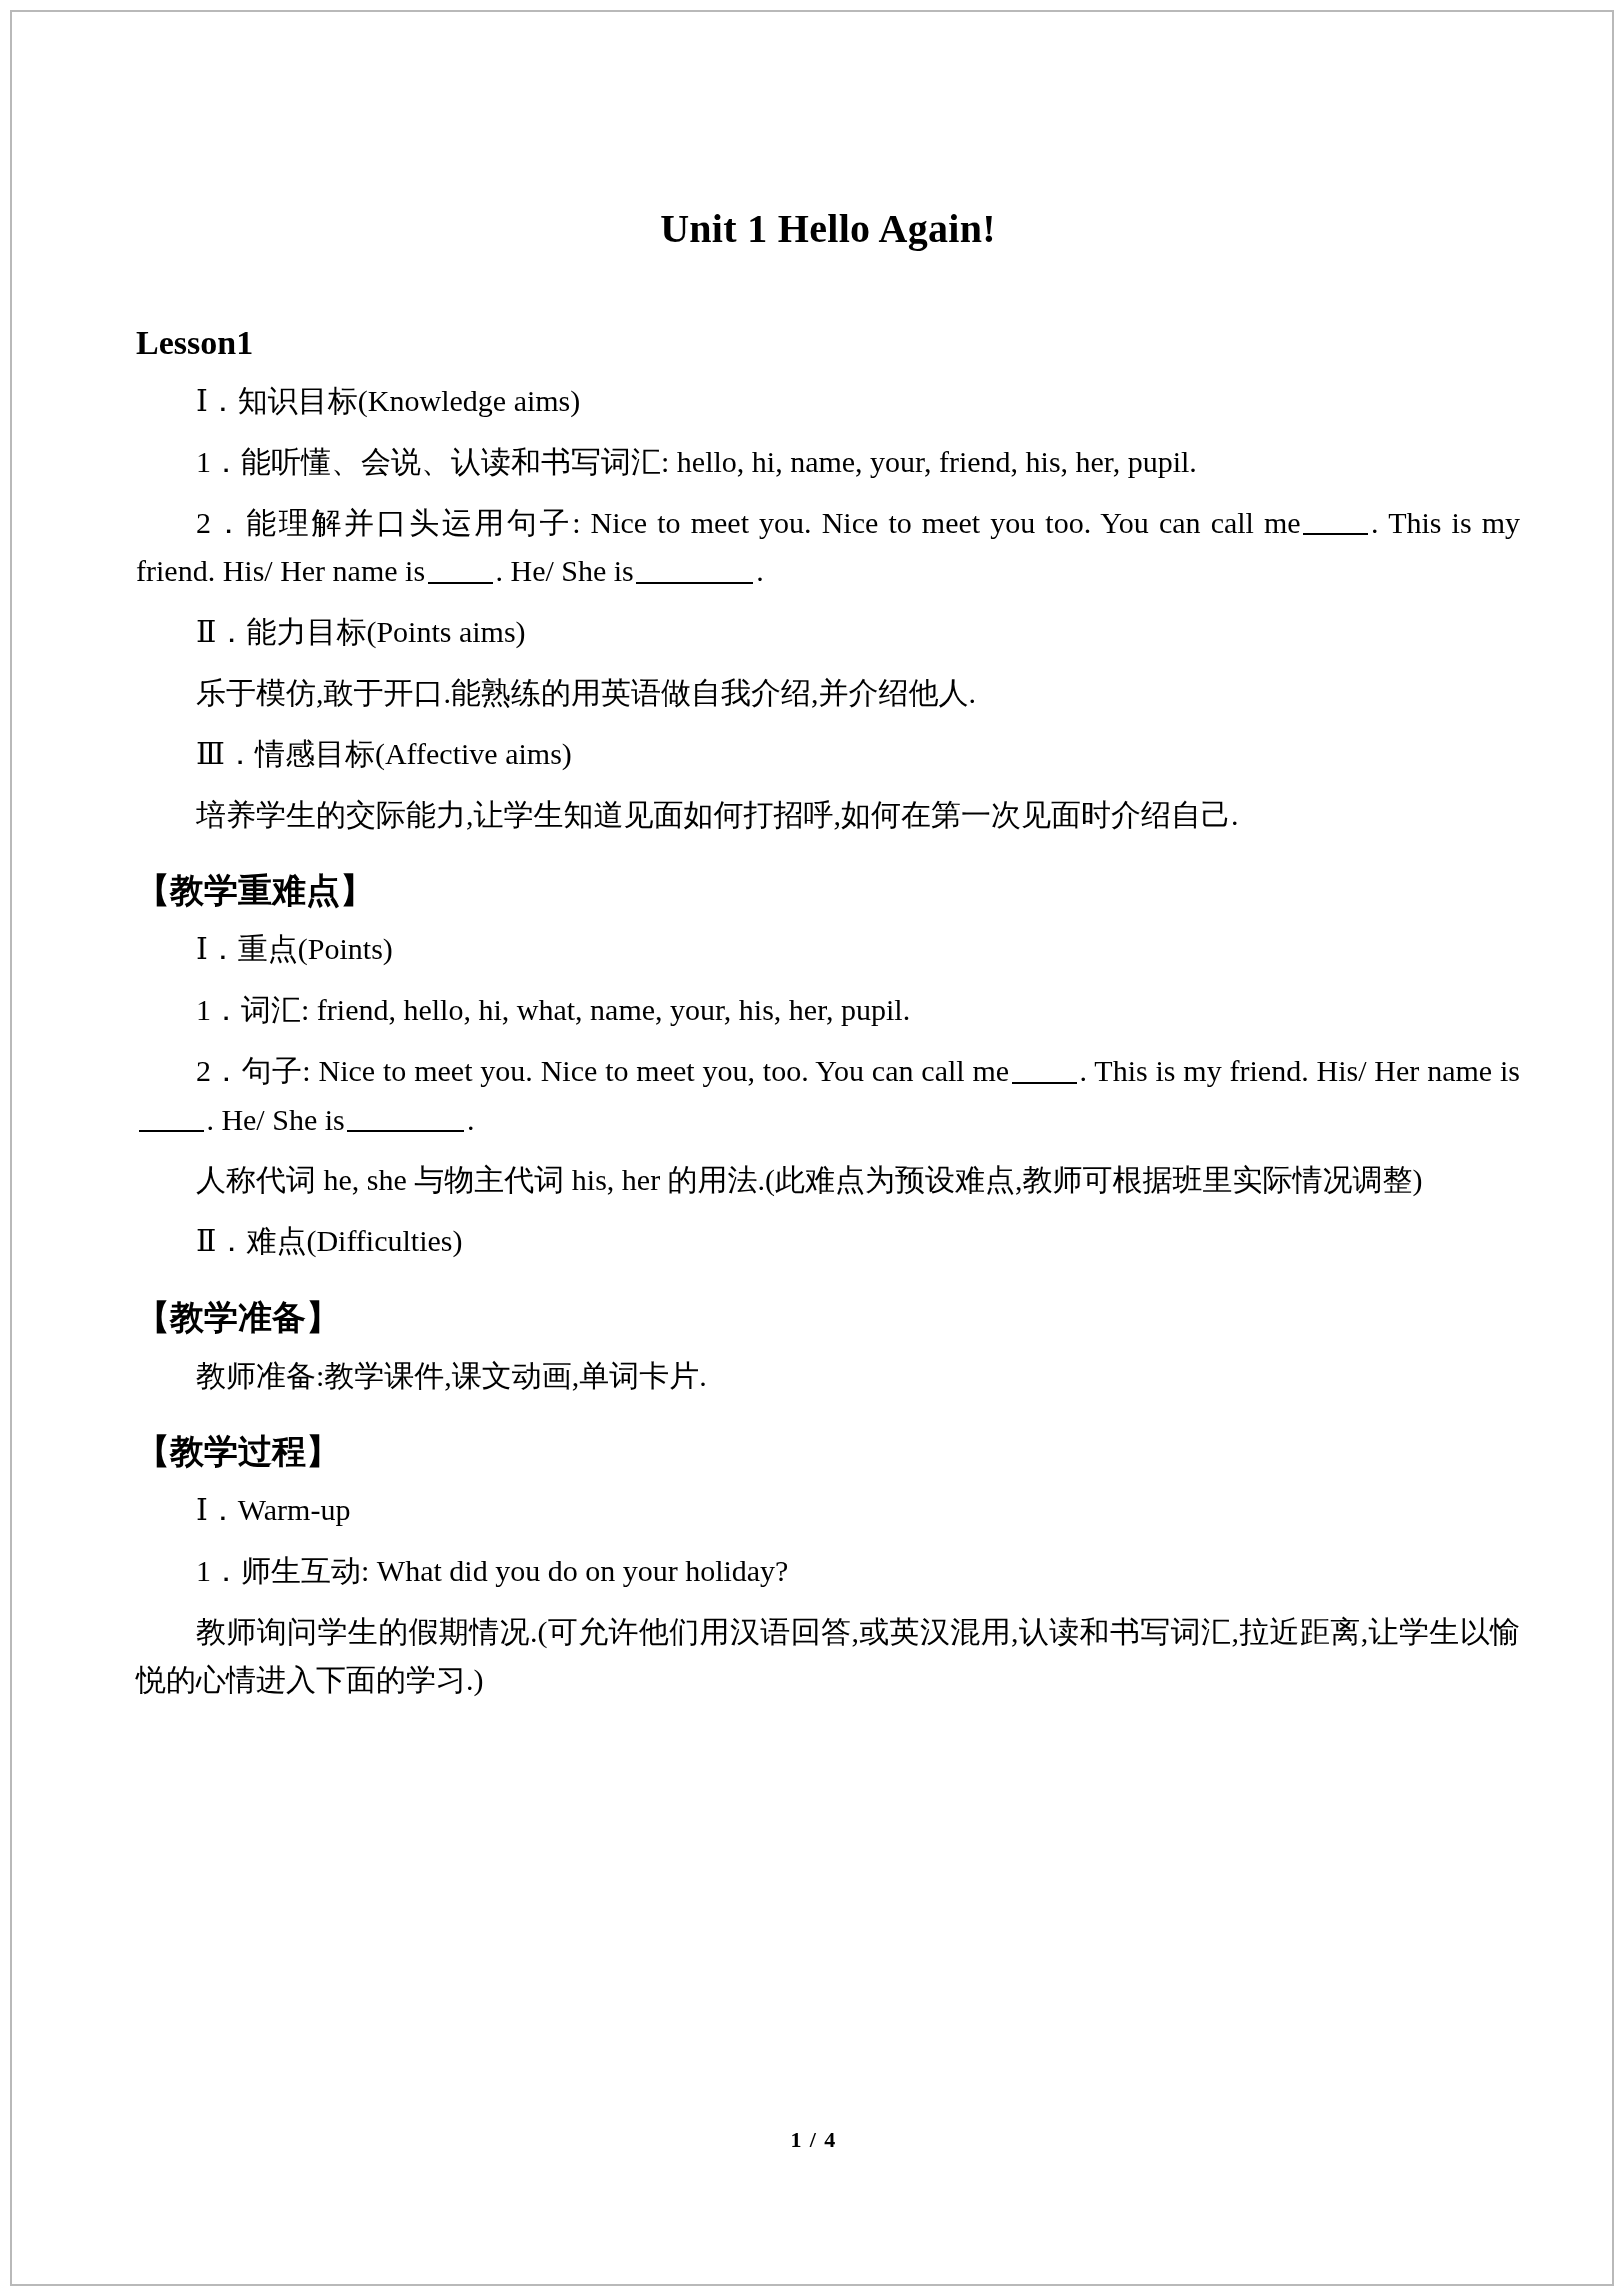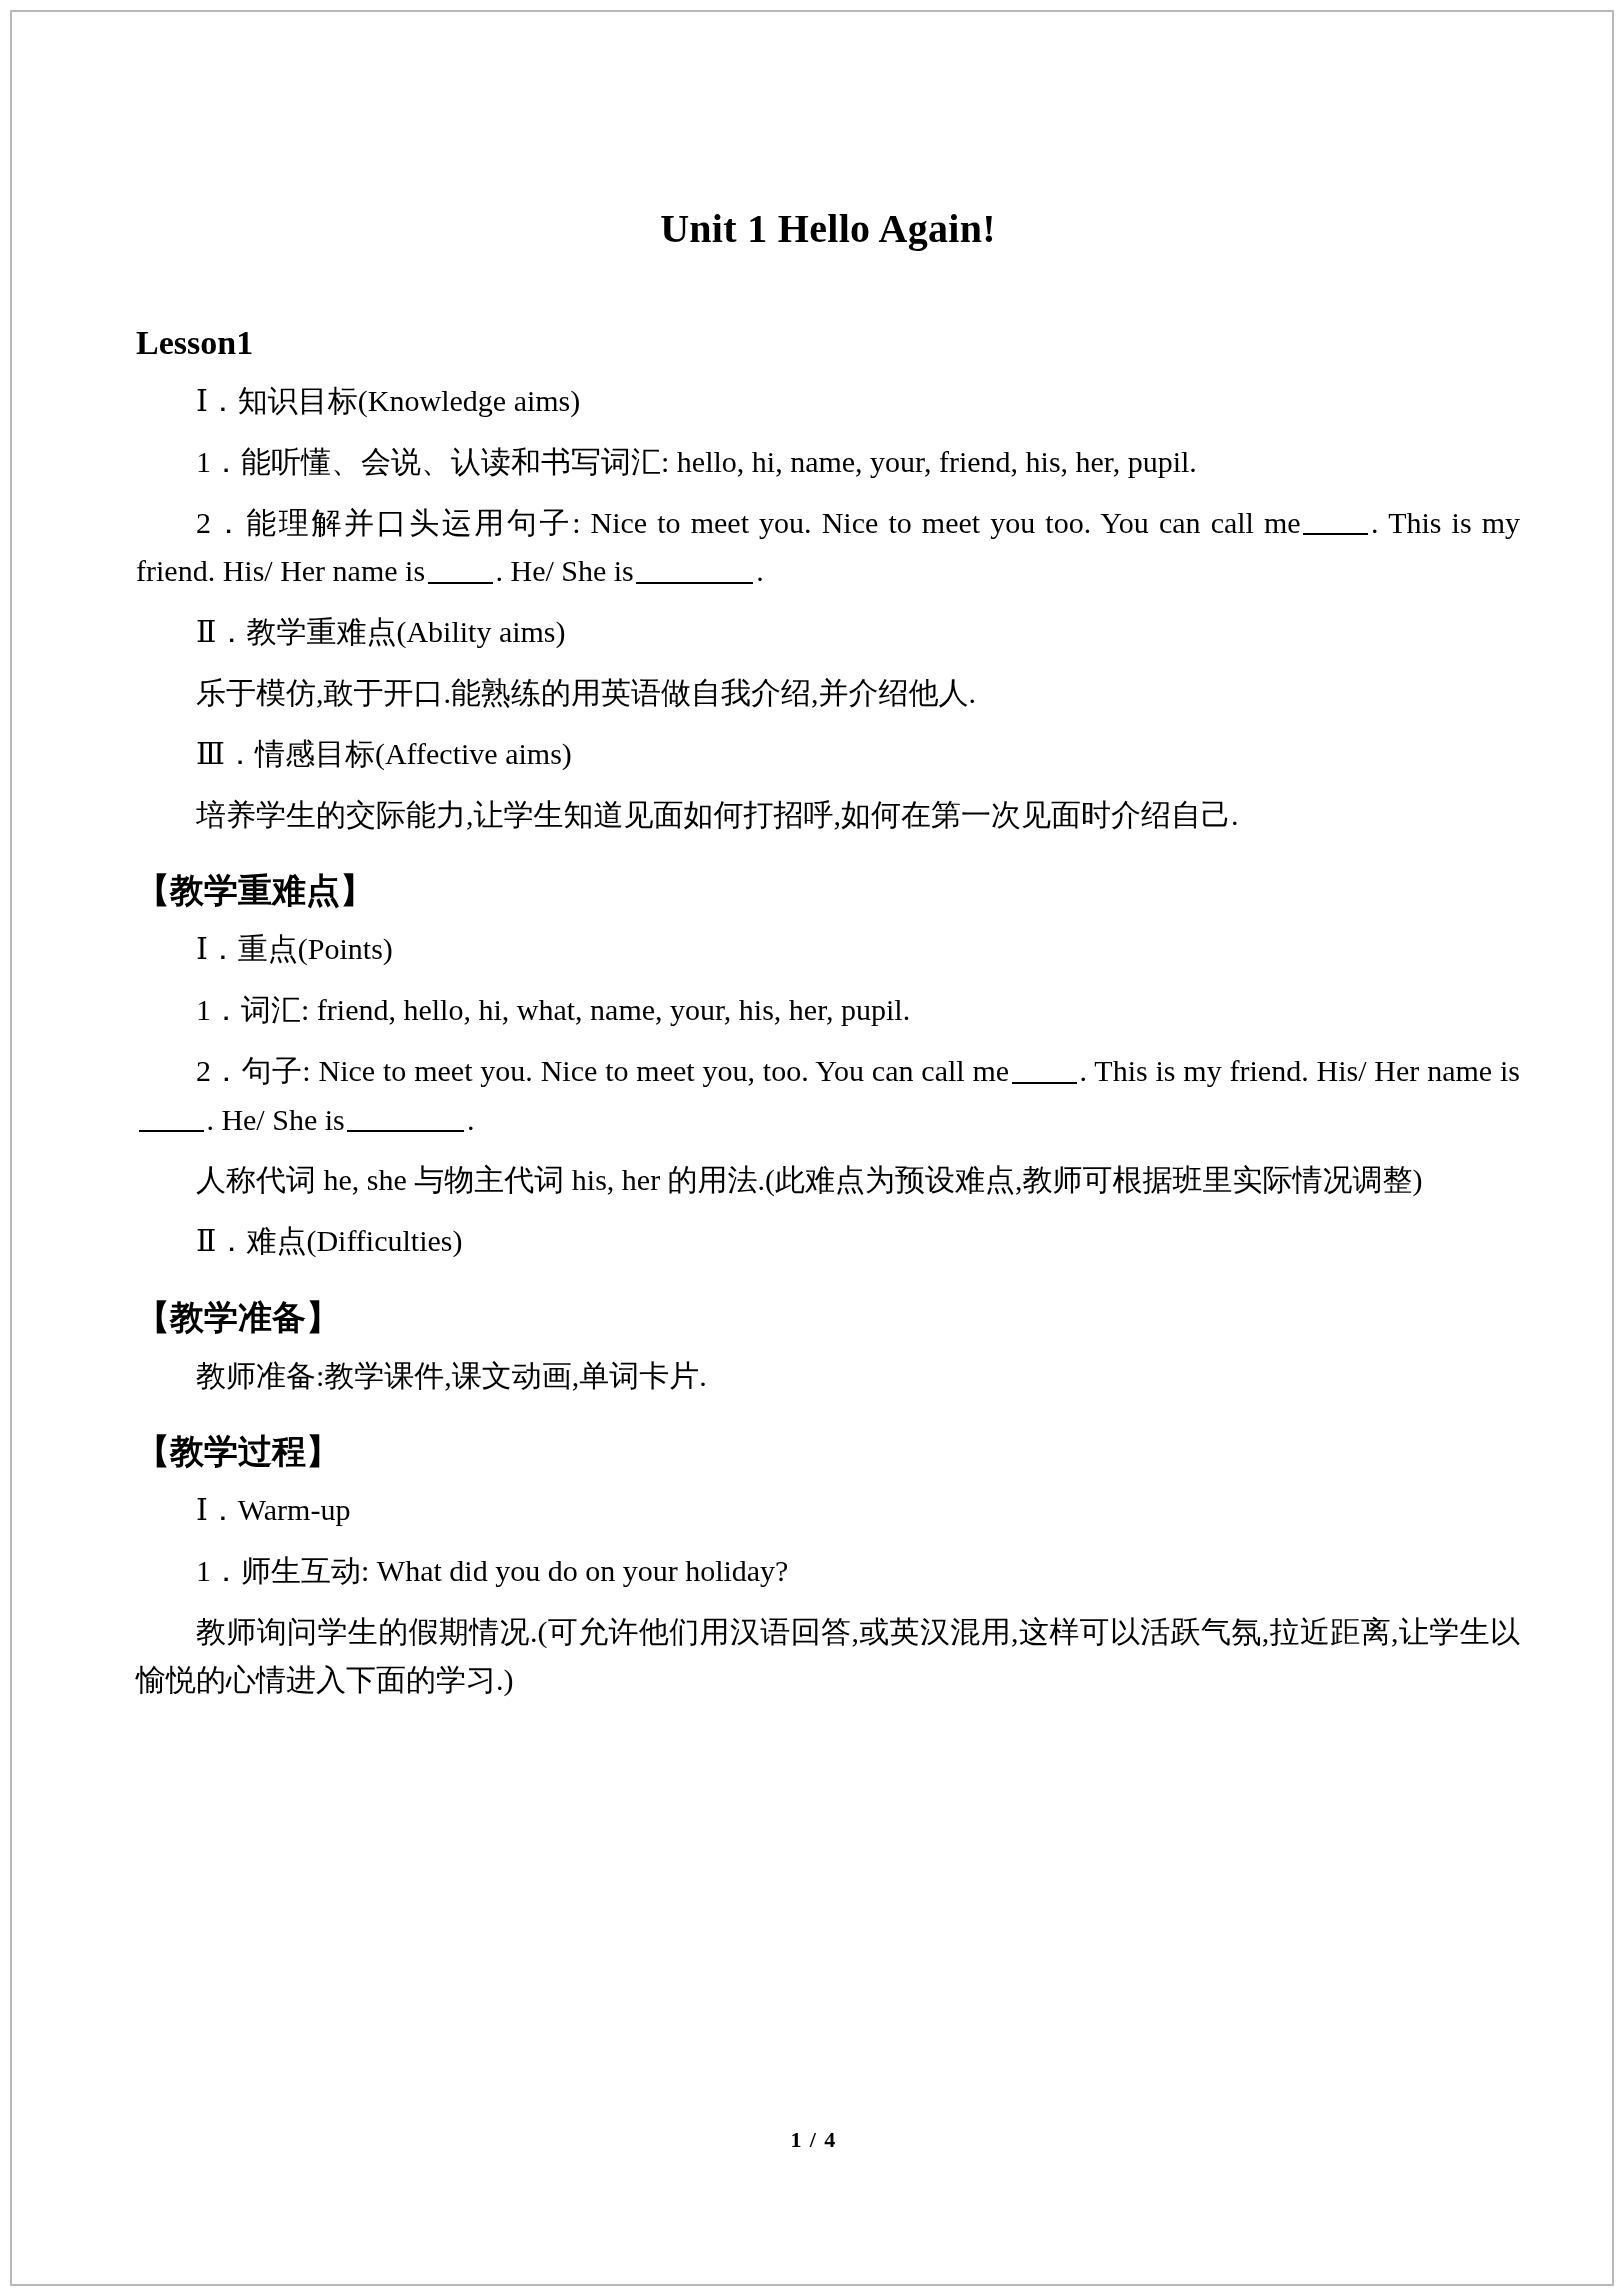--- a/index.html
+++ b/index.html
@@ -105,21 +105,21 @@
 
     <p class="para indent">Ⅰ．知识目标(Knowledge aims)</p>
 
     <p class="para indent">1．能听懂、会说、认读和书写词汇: hello, hi, name, your, friend, his, her, pupil.</p>
 
     <p class="para indent">
       <span>2．能理解并口头运用句子: Nice to meet you. Nice to meet you too. You can call me</span><span class="blank-sm"></span><span>.</span>
       <span>This is my friend. His/ Her name is</span><span class="blank-sm"></span><span>. He/ She is</span><span class="blank-lg"></span><span>.</span>
     </p>
 
-    <p class="para indent">Ⅱ．教学重难点(Ability aims)</p>
+    <p class="para indent">Ⅱ．能力目标(Points aims)</p>
 
     <p class="para indent">乐于模仿,敢于开口.能熟练的用英语做自我介绍,并介绍他人.</p>
 
     <p class="para indent">Ⅲ．情感目标(Affective aims)</p>
 
     <p class="para indent">培养学生的交际能力,让学生知道见面如何打招呼,如何在第一次见面时介绍自己.</p>
 
     <h3 class="section-heading">【教学重难点】</h3>
 
     <p class="para indent">Ⅰ．重点(Points)</p>
@@ -138,20 +138,20 @@
     <h3 class="section-heading">【教学准备】</h3>
 
     <p class="para indent">教师准备:教学课件,课文动画,单词卡片.</p>
 
     <h3 class="section-heading">【教学过程】</h3>
 
     <p class="para indent">Ⅰ．Warm-up</p>
 
     <p class="para indent">1．师生互动: What did you do on your holiday?</p>
 
-    <p class="para indent">教师询问学生的假期情况.(可允许他们用汉语回答,或英汉混用,这样可以活跃气氛,拉近距离,让学生以愉悦的心情进入下面的学习.)</p>
+    <p class="para indent">教师询问学生的假期情况.(可允许他们用汉语回答,或英汉混用,认读和书写词汇,拉近距离,让学生以愉悦的心情进入下面的学习.)</p>
 
 
   </div>
 
   <div class="footer">1 / 4</div>
 </div>
 
 
 </body></html>

